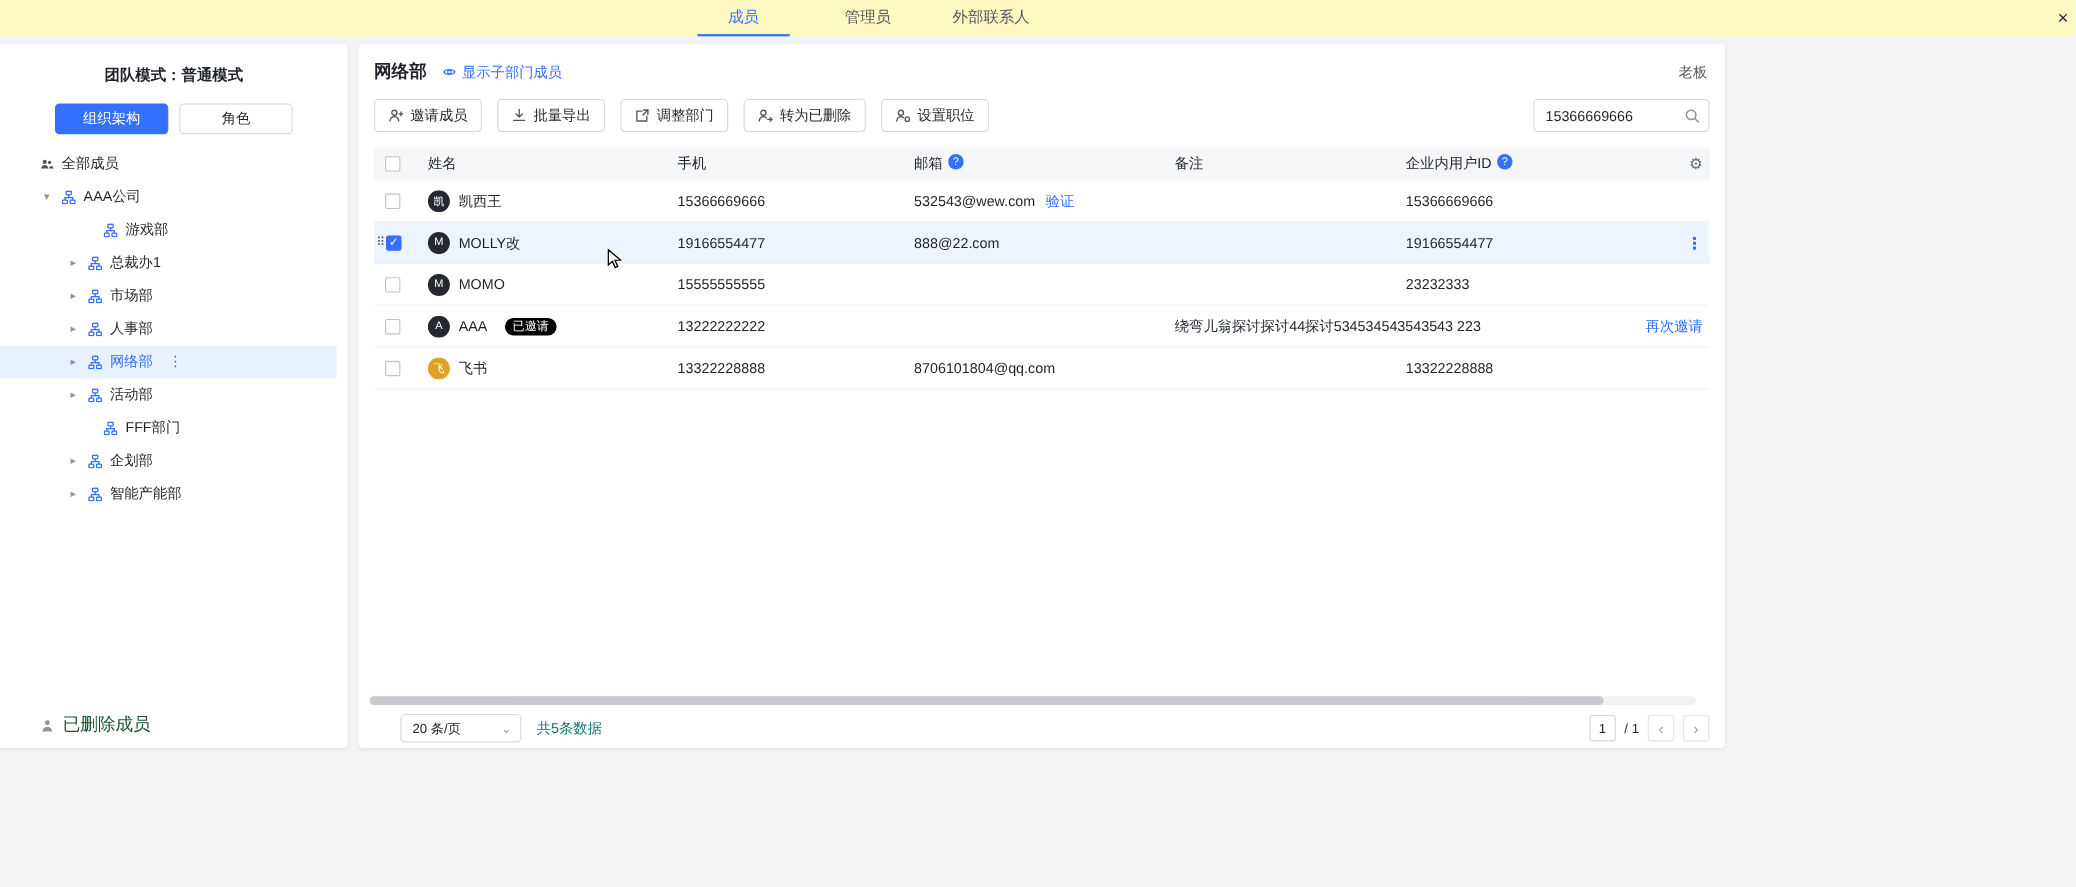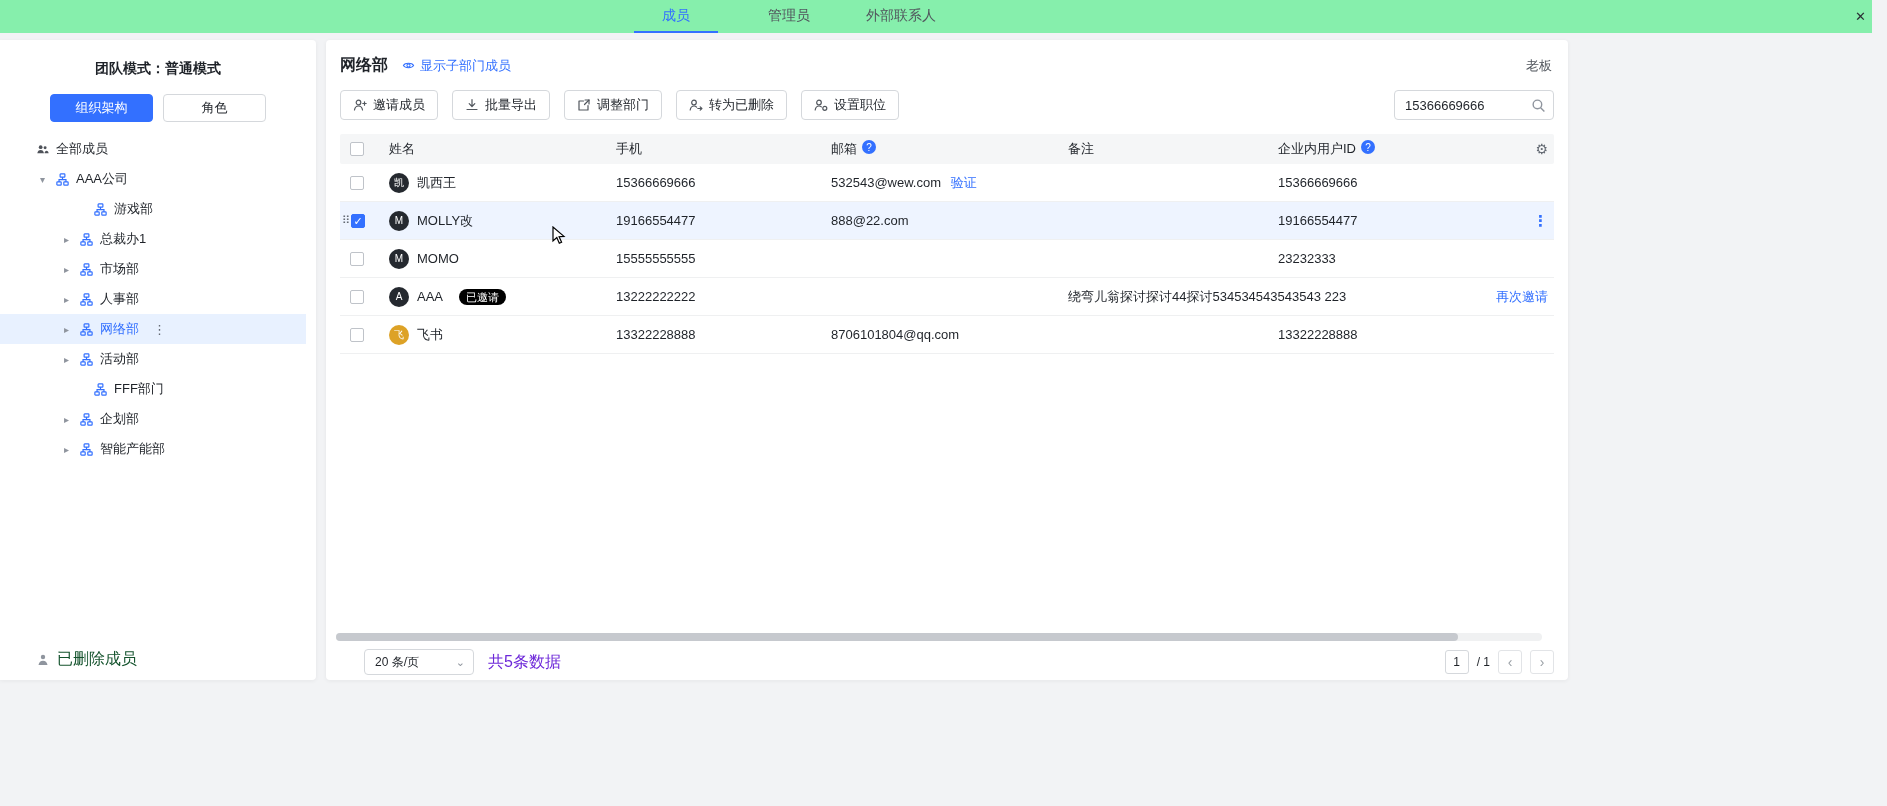--- a/index.html
+++ b/index.html
@@ -1,20 +1,20 @@
 <!DOCTYPE html>
 <html><head>
 <meta charset="utf-8">
 <style>
   * { margin:0; padding:0; box-sizing:border-box; }
   body { background:#f2f3f5; font-family:"Liberation Sans","DejaVu Sans",sans-serif; color:#1f2329; }
   .app { position:relative; width:1887px; height:806px; background:#f2f3f5; overflow:hidden; }
 
   
-  .topbar { position:absolute; top:0; left:0; right:15px; height:33px; background:#86efac; }
+  .topbar { position:absolute; top:0; left:0; right:0; height:33px; background:#fef9c3; }
   .tab { position:absolute; top:0; height:33px; line-height:31px; font-size:14px; color:#51565d; text-align:center; cursor:pointer; }
   .tab.active { color:#3370ff; }
   .tab.active::after { content:""; position:absolute; left:0; right:0; bottom:0; height:2px; background:#3370ff; }
   .tab.t1 { left:634px; width:84px; }
   .tab.t2 { left:747px; width:84px; }
   .tab.t3 { left:847px; width:108px; }
   .win-close { position:absolute; right:6px; top:0; height:33px; line-height:33px; font-size:13px; color:#2a2e34; cursor:pointer; }
 
   
   .sidebar { position:absolute; left:0; top:40px; width:316px; height:640px; background:#fff; border-radius:0 4px 4px 0; box-shadow:0 1px 4px rgba(31,35,41,.06); }
@@ -73,21 +73,21 @@
   .gear { color:#646a73; font-size:14px; cursor:pointer; }
   .row-more { color:#3370ff; font-size:15px; font-weight:bold; cursor:pointer; }
   .reinvite { color:#3370ff; font-size:13px; cursor:pointer; }
 
   .hscroll { position:absolute; left:10px; right:26px; bottom:39px; height:8px; background:#f0f1f2; border-radius:4px; }
   .hscroll .thumb { width:93%; height:100%; background:#c6c9ce; border-radius:4px; cursor:pointer; }
 
   .pager { position:absolute; left:14px; right:14px; bottom:4px; height:28px; display:flex; align-items:center;padding-left:24px; }
   .psize { width:110px; height:26px; border:1px solid #d5d8dc; border-radius:4px; display:flex; align-items:center; padding:0 8px 0 10px; font-size:12px; cursor:pointer; background:#fff; }
   .psize .chev { margin-left:auto; color:#8f959e; font-size:11px; }
-  .ptotal { margin-left:14px; font-size:16px; color:#6d28d9; }
+  .ptotal { margin-left:14px; font-size:13px; color:#0f766e; }
   .pright { margin-left:auto; display:flex; align-items:center; gap:8px; }
   .pbox { min-width:24px; height:24px; border:1px solid #d5d8dc; border-radius:3px; display:flex; align-items:center; justify-content:center; font-size:12px; background:#fff; cursor:text; }
   .pof { font-size:12px; }
   .pnav { width:24px; height:24px; border:1px solid #e2e4e7; background:#fff; color:#9aa0a6; border-radius:3px; display:flex; align-items:center; justify-content:center; font-size:14px; cursor:pointer; }
 
   .cursor { position:absolute; left:552px; top:226px; pointer-events:none; }
 </style>
 </head>
 <body>
 

